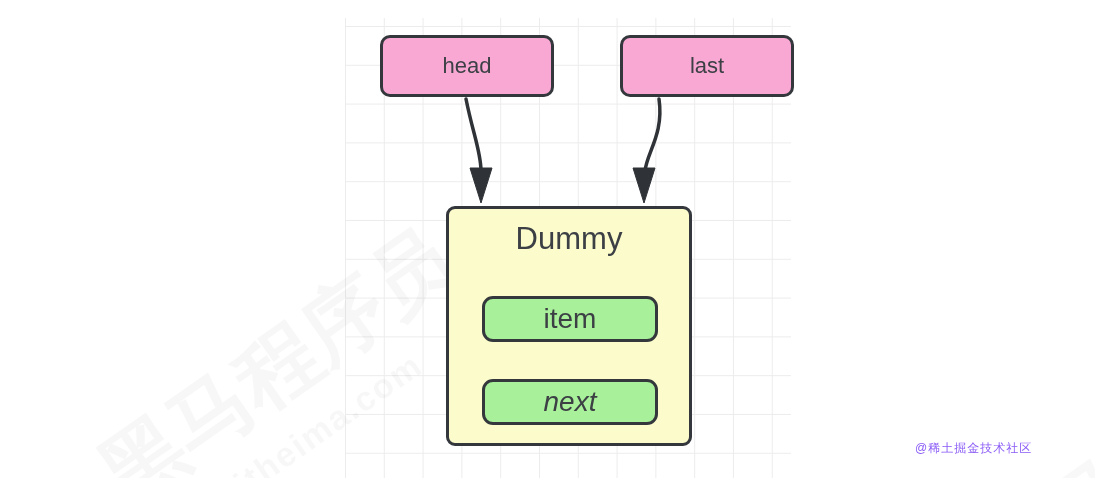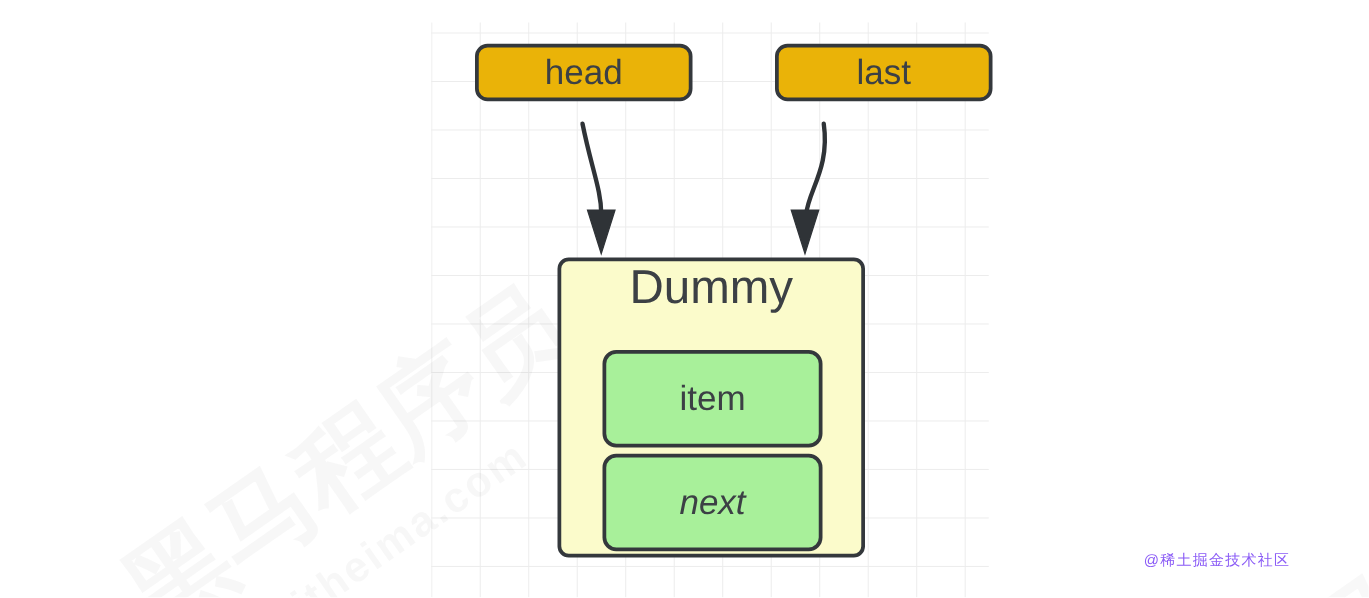--- a/index.html
+++ b/index.html
@@ -28,48 +28,49 @@
   .node {
     position: absolute;
     box-sizing: border-box;
     border: 3px solid #34383c;
     display: flex;
     align-items: center;
     justify-content: center;
     color: #3c4045;
   }
   .pointer-box {
-    width: 174px; height: 46px;
-    background: #eab308;
+    width: 174px; height: 62px;
+    background: #f9a8d4;
     border-radius: 10px;
-    font-size: 28px;
+    font-size: 22px;
   }
   #head-box { left: 380px; top: 35px; }
   #last-box { left: 572px; top: 35px; margin-left: 48px; }
 
   #dummy-box {
     left: 446px; top: 206px;
     width: 246px; height: 240px;
     background: #fbfbcb;
     border-radius: 9px;
     display: block;
   }
   .dummy-title {
     width: 100%;
-    margin-top: 0;
+    margin-top: 12px;
     text-align: center;
-    font-size: 38px;
+    font-size: 31px;
     color: #3c4045;
   }
   .field-box {
     left: 33px;
-    width: 176px; height: 78px;
+    width: 176px; height: 46px;
     background: #a8f09a;
     border-radius: 11px;
     font-size: 28px;
+    margin-top: 16px;
   }
   #item-box { top: 71px; }
   #next-box { top: 154px; font-style: italic; }
 
   
   #arrows {
     position: absolute;
     left: 0; top: 0;
     width: 1095px; height: 478px;
     pointer-events: none;

